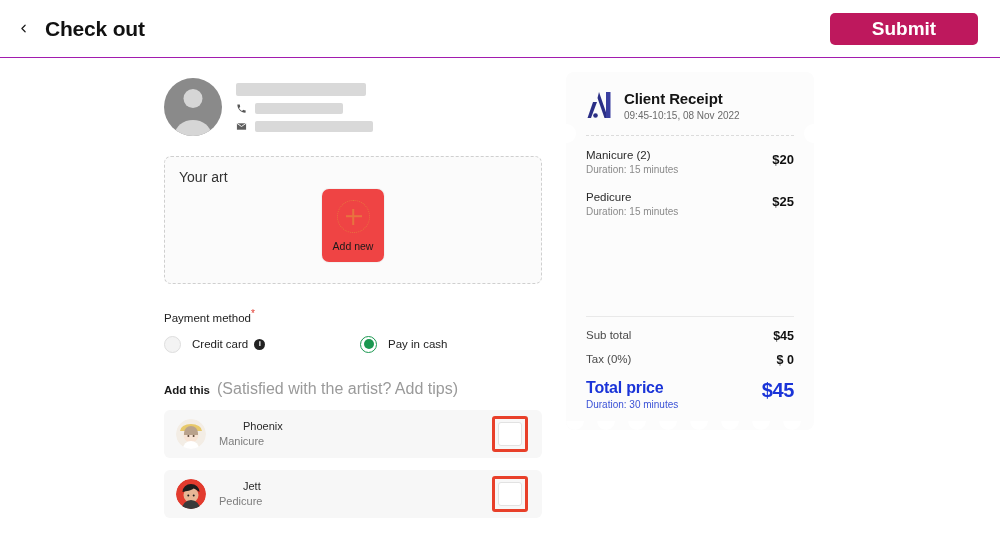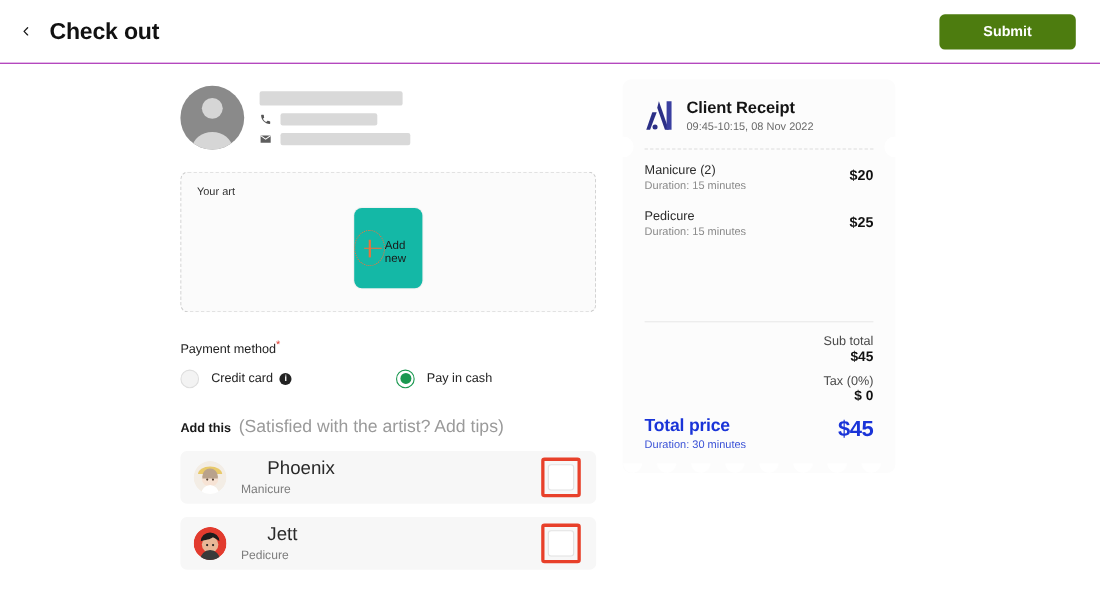--- a/index.html
+++ b/index.html
@@ -30,27 +30,27 @@
   }
   .page-title {
     font-size: 21px;
     font-weight: bold;
     letter-spacing: -0.2px;
     margin-left: 9px;
     color: #111111;
   }
   .submit-btn {
     margin-left: auto;
-    background: #4d7c0f;
+    background: #be185d;
     color: #ffffff;
     border: none;
     border-radius: 5px;
-    width: 124px;
+    width: 148px;
     height: 32px;
-    font-size: 13px;
+    font-size: 19px;
     font-weight: bold;
     font-family: "Liberation Sans", sans-serif;
     cursor: pointer;
   }
 
   
   .content {
     display: flex;
     align-items: flex-start;
     padding-top: 14px;
@@ -115,34 +115,34 @@
   
   .art-box {
     border: 1px dashed #cfcfcf;
     border-radius: 7px;
     background: #fbfbfb;
     padding: 12px 14px 16px;
     height: 128px;
     position: relative;
   }
   .art-label {
-    font-size: 10px;
+    font-size: 14px;
     color: #333;
   }
   .add-new-card {
     position: absolute;
     left: 50%;
     transform: translateX(-50%);
     top: 32px;
     width: 62px;
     height: 73px;
-    background: #14b8a6;
+    background: #ef4444;
     border-radius: 7px;
     display: flex;
-    flex-direction: row;
+    flex-direction: column;
     align-items: center;
     justify-content: center;
     cursor: pointer;
     box-shadow: 0 0 0 1px #f2f2f2;
   }
   .plus-circle {
     width: 33px; height: 33px;
     border: 1.4px dotted #e8733f;
     border-radius: 50%;
     position: relative;
@@ -239,21 +239,21 @@
     padding: 0 14px 0 12px;
   }
   .tip-avatar {
     width: 30px; height: 30px;
     border-radius: 50%;
     flex: none;
     overflow: hidden;
     position: relative;
   }
   .tip-names { margin-left: 13px; line-height: 1.35; }
-  .tip-name { font-size: 17px; color: #2a2a2a; padding-left: 24px; }
+  .tip-name { font-size: 11px; color: #2a2a2a; padding-left: 24px; }
   .tip-service { font-size: 11px; color: #7d7d7d; }
   .tip-input-wrap {
     margin-left: auto;
     border: 3px solid #e8402a;
     border-radius: 3px;
     padding: 3px;
     display: flex;
   }
   .tip-input {
     width: 24px; height: 24px;
@@ -318,23 +318,22 @@
   .item-dur  { font-size: 10px; color: #8a8a8a; margin-top: 3px; }
   .item-price { font-size: 13px; font-weight: bold; color: #111; margin-top: 3px; }
   .solid-sep {
     border-top: 1px solid #e9e9e9;
     margin-top: auto;
   }
   .totals { padding: 12px 0 20px; }
   .total-row {
     display: flex;
     justify-content: space-between;
-    align-items: flex-end;
+    align-items: flex-start;
     margin-bottom: 10px;
-    flex-direction: column;
   }
   .total-label { font-size: 11.5px; color: #4a4a4a; }
   .total-value { font-size: 12.5px; font-weight: bold; color: #111; }
   .grand-row {
     display: flex;
     justify-content: space-between;
     align-items: flex-start;
     margin-top: 12px;
   }
   .grand-label {

